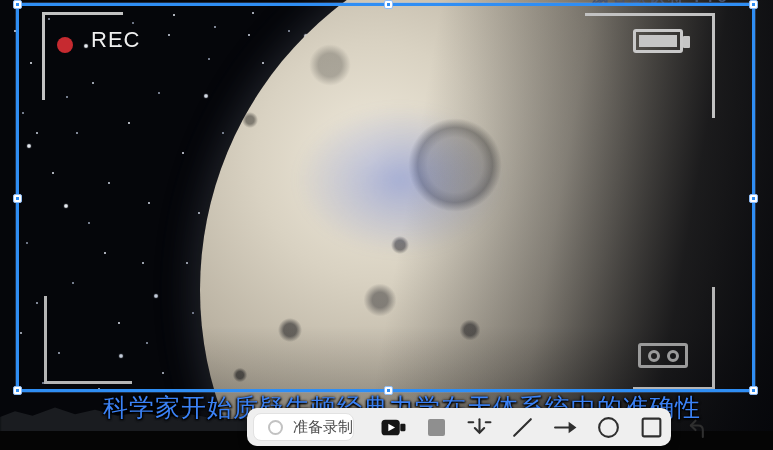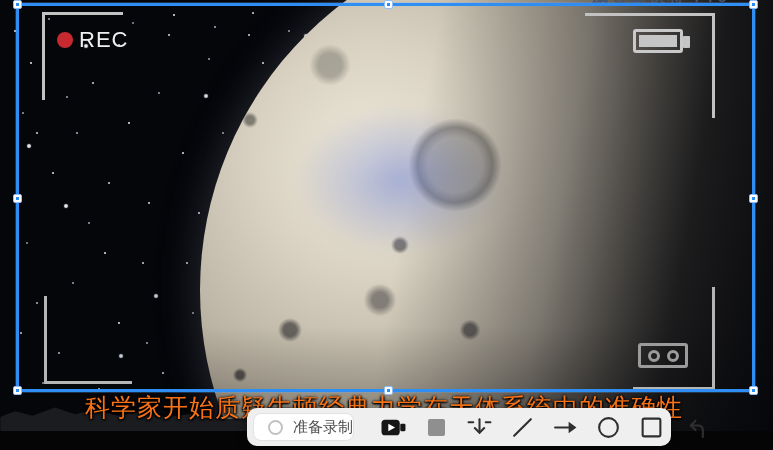--- a/index.html
+++ b/index.html
@@ -53,32 +53,32 @@
 
   .mountains{position:absolute;left:0;top:396px;width:250px;height:38px;background:#1a1c20;
     filter:blur(1px);
     clip-path:polygon(0% 55%,6% 40%,13% 52%,22% 30%,30% 48%,38% 36%,47% 52%,57% 42%,66% 56%,
                       76% 48%,88% 62%,100% 58%,100% 100%,0% 100%);}
   .bottom-bar{position:absolute;left:0;top:431px;width:773px;height:19px;background:#050505;}
 
   .clipped-top-text{position:absolute;left:592px;top:-13px;font-size:16px;font-weight:bold;
     color:#46536f;letter-spacing:3px;white-space:nowrap;}
 
-  .subtitle{position:absolute;left:85px;top:391px;font-size:25px;letter-spacing:1px;
-    color:#f97316;white-space:nowrap;font-weight:500;
+  .subtitle{position:absolute;left:103px;top:391px;font-size:25px;letter-spacing:1px;
+    color:#3b82f6;white-space:nowrap;font-weight:500;
     text-shadow:0 0 3px #000, 1px 1px 2px #000, -1px 1px 2px #000;}
 
   
   .bracket{position:absolute;}
   .br-tl{left:42px;top:12px;width:78px;height:85px;border-top:3px solid #c2c2c2;border-left:3px solid #c2c2c2;}
   .br-tr{left:585px;top:13px;width:127px;height:102px;border-top:3px solid #c2c2c2;border-right:3px solid #c2c2c2;}
   .br-bl{left:44px;top:296px;width:85px;height:85px;border-bottom:3px solid #b5b5b5;border-left:3px solid #b5b5b5;}
   .br-br{left:633px;top:287px;width:79px;height:100px;border-bottom:3px solid #b5b5b5;border-right:3px solid #b5b5b5;}
 
-  .rec{position:absolute;left:57px;top:27px;display:flex;align-items:center;gap:6px;}
+  .rec{position:absolute;left:57px;top:27px;display:flex;align-items:flex-end;gap:18px;}
   .rec-dot{width:16px;height:16px;border-radius:50%;background:#c62a30;}
   .rec-label{font-size:22px;color:#efefef;letter-spacing:1px;}
 
   .battery{position:absolute;left:633px;top:29px;width:50px;height:24px;border:3px solid #c9c9c9;
     border-radius:3px;box-sizing:border-box;}
   .battery-fill{position:absolute;left:3px;top:3px;width:38px;height:12px;background:#c5c5c5;}
   .battery-nub{position:absolute;right:-10px;top:4px;width:7px;height:12px;background:#c5c5c5;border-radius:1px;}
 
   .cassette{position:absolute;left:638px;top:343px;width:50px;height:25px;border:3px solid #9b9b9b;
     border-radius:3px;box-sizing:border-box;display:flex;align-items:center;justify-content:space-around;padding:0 3px;}

